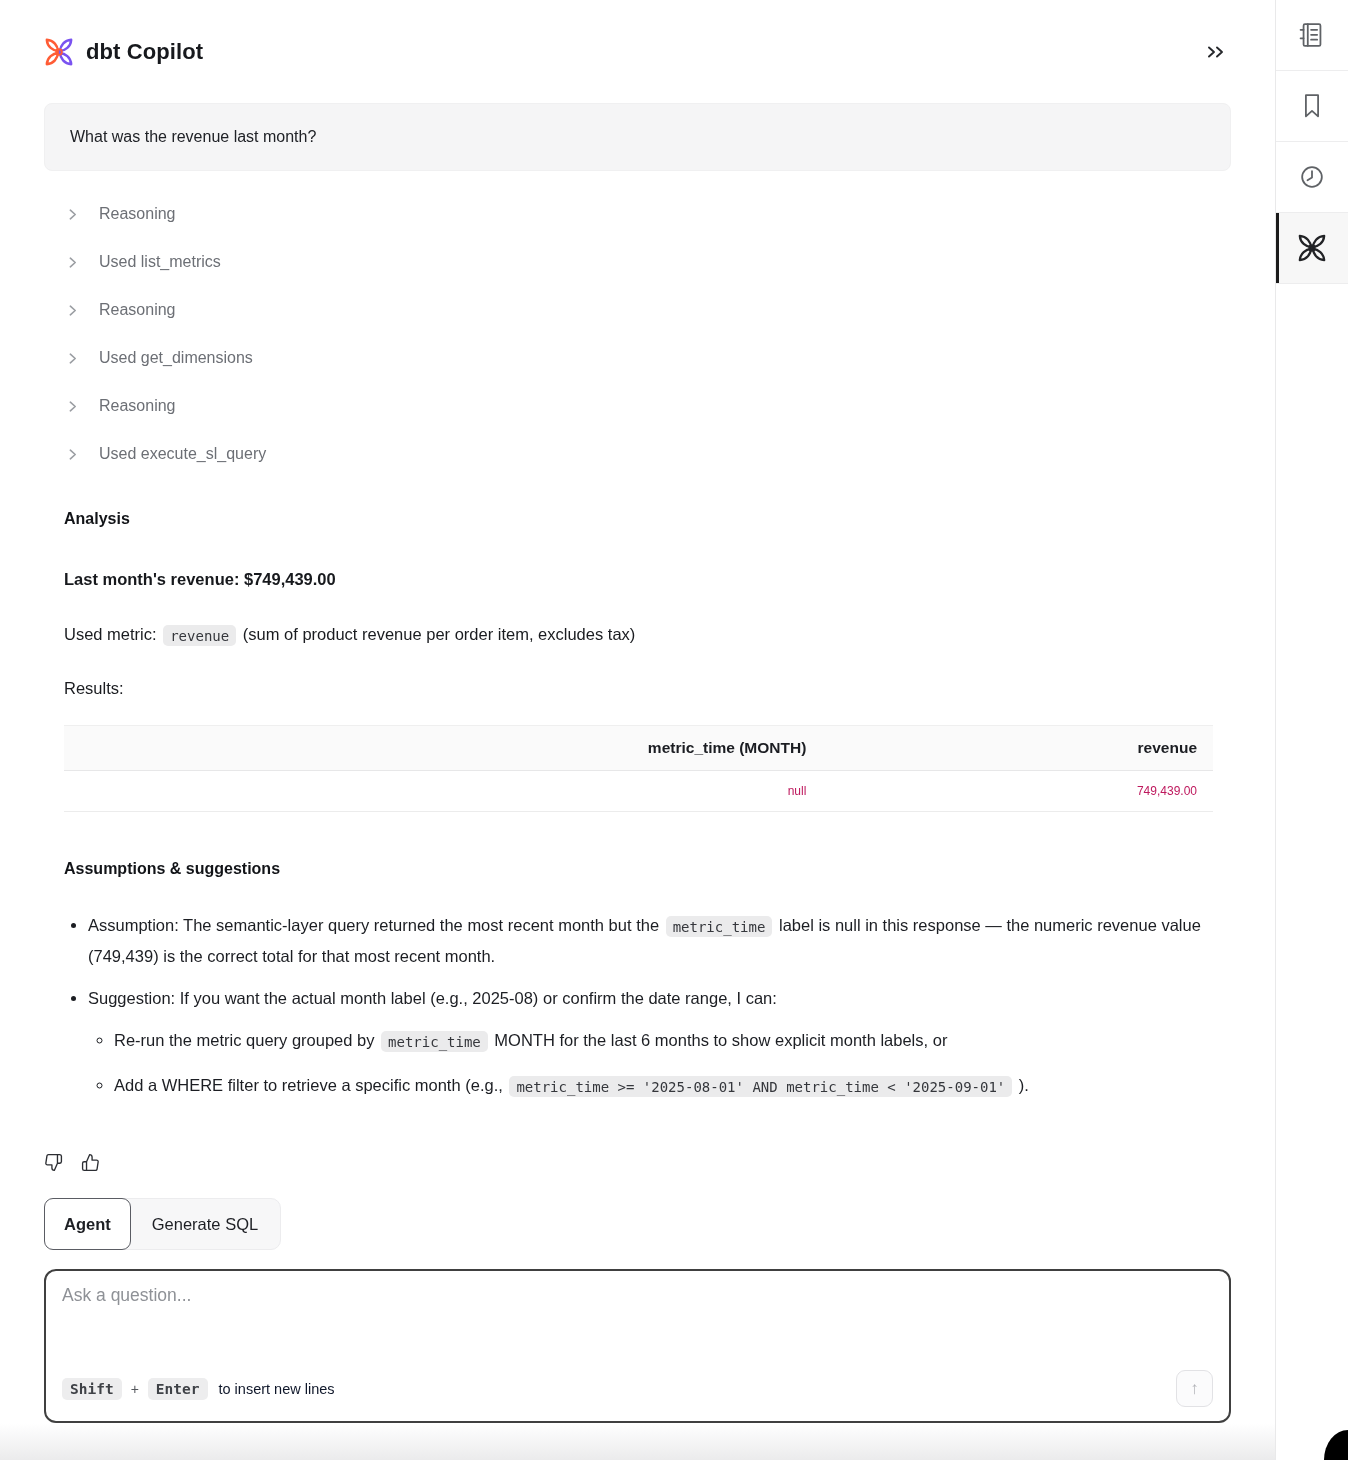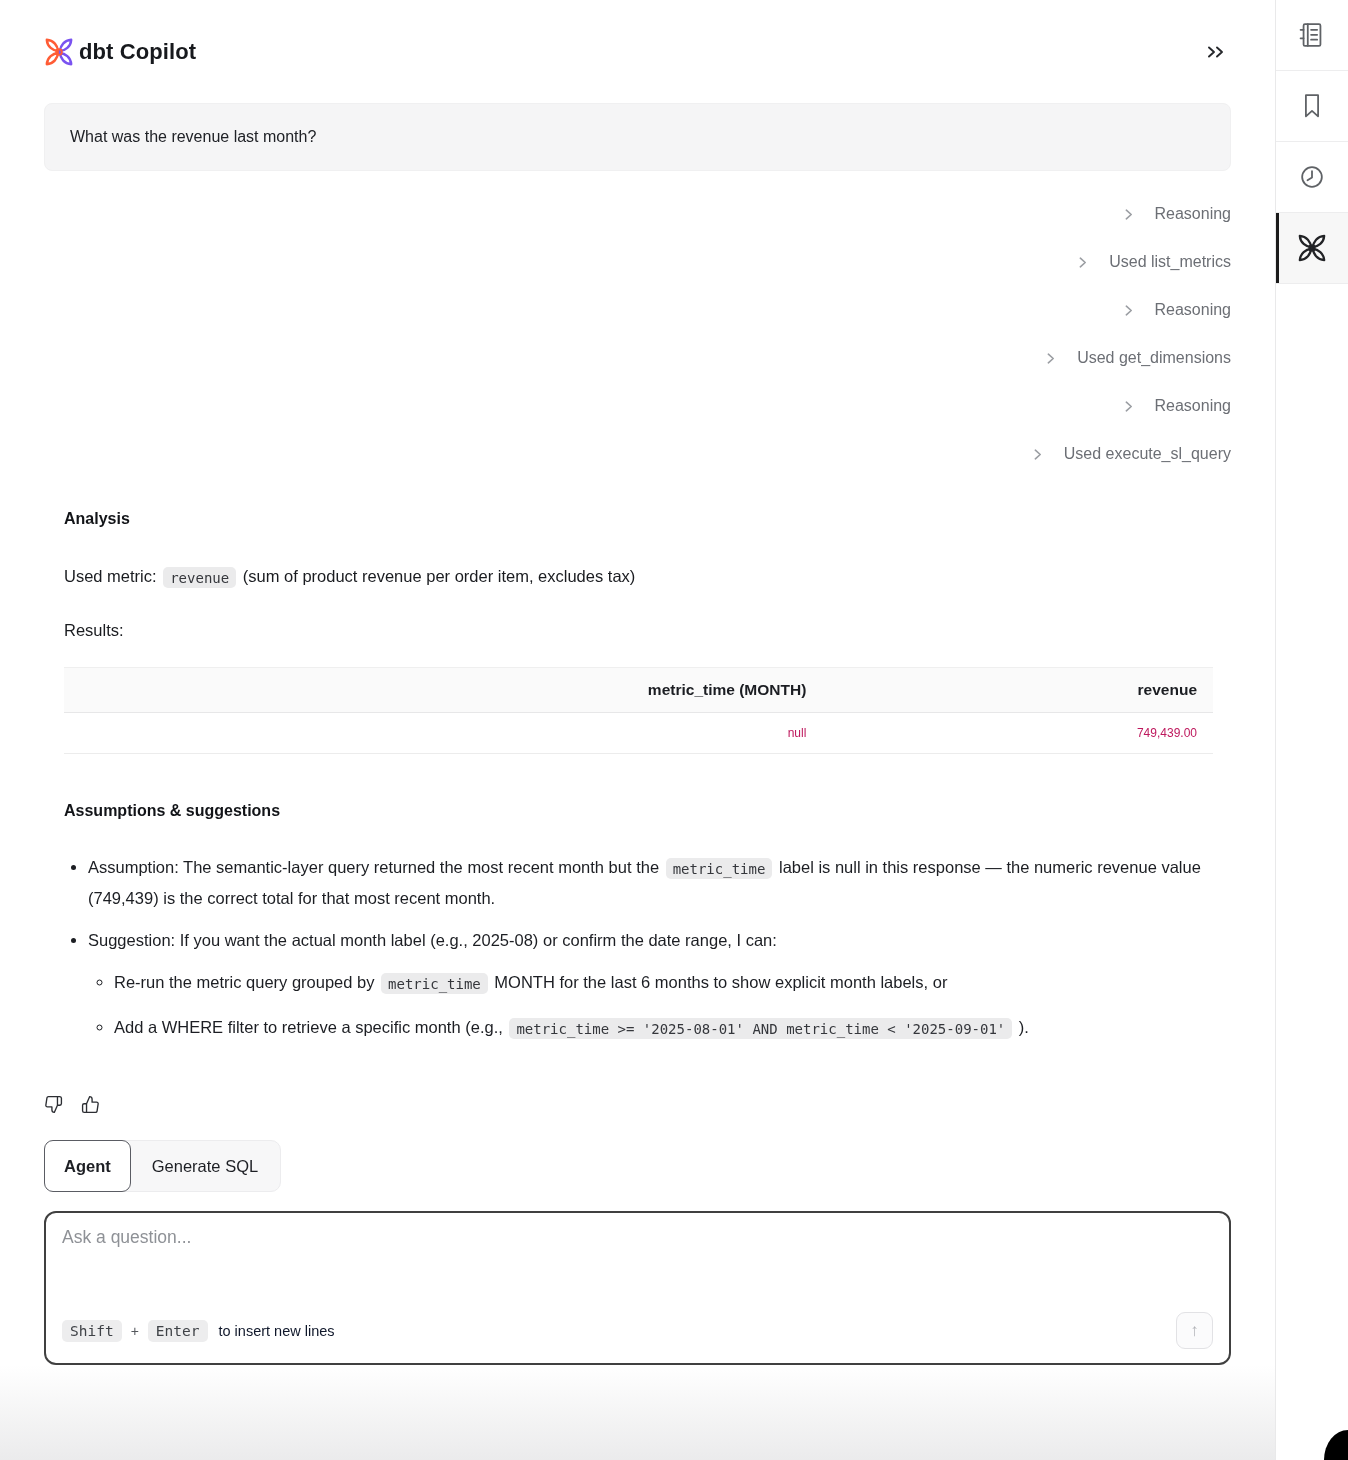--- a/index.html
+++ b/index.html
@@ -19,21 +19,21 @@
     flex-direction: column;
     padding: 0 44px;
     position: relative;
   }
   .app-header {
     padding-top: 36px;
     height: 68px;
     display: flex;
     align-items: center;
   }
-  .brand { display: flex; align-items: center; gap: 5px; }
+  .brand { display: flex; align-items: center; gap: 12px; }
   .app-title { font-size: 22px; font-weight: 700; color: #17191d; letter-spacing: .1px; }
   .collapse-btn {
     margin-left: auto;
     background: none; border: none; cursor: pointer;
     display: flex; align-items: center; padding: 4px;
   }
   .user-message {
     margin-top: 35px;
     background: #f5f5f6;
     border: 1px solid #f0f0f1;
@@ -45,21 +45,20 @@
   }
   
   .steps { margin-top: 19px; }
   .step-row {
     height: 48px;
     display: flex;
     align-items: center;
     gap: 20px;
     padding-left: 22px;
     cursor: pointer;
-    justify-content: flex-end;
   }
   .step-label { font-size: 16px; color: #6c6f75; }
   
   .response { padding: 0 18px 0 20px; }
   h2.md-h2 { font-size: 16px; line-height: 30px; font-weight: 700; color: #121418; }
   .h2-analysis { margin-top: 26px; }
   .h2-assumptions { margin-top: 42px; line-height: 32px; }
   .p-revenue { margin-top: 32px; font-size: 16.5px; line-height: 26px; font-weight: 700; color: #17191d; }
   .p-metric { margin-top: 28px; font-size: 16.5px; line-height: 28px; }
   .p-results { margin-top: 26px; font-size: 16.5px; line-height: 26px; }
@@ -150,20 +149,21 @@
   }
   .composer textarea::placeholder { color: #8e9196; }
   .composer-bottom { display: flex; align-items: center; gap: 9px; }
   .key-pill {
     font-family: "DejaVu Sans Mono", monospace;
     font-size: 14.5px;
     color: #3f4247;
     background: #ededee;
     border-radius: 5px;
     padding: 3px 8px;
+    font-weight: bold;
   }
   .plus-sep { font-size: 14px; color: #54575c; }
   .composer-hint { font-size: 14.5px; color: #0f172a; margin-left: 2px; }
   .send-btn {
     margin-left: auto;
     width: 37px; height: 37px;
     border: 1px solid #e2e2e5;
     border-radius: 9px;
     background: #fbfbfc;
     color: #b2b3b8;
@@ -279,20 +279,21 @@
           </svg>
         </span>
       <span class="step-label">Used execute_sl_query</span>
     </div>
   </div>
 
   <div class="response">
 
     <h2 class="md-h2 h2-analysis">Analysis</h2>
 
+    <p class="p-revenue">Last month's revenue: $749,439.00</p>
 
     <p class="p-metric"><span>Used metric: </span><code class="inline-code">revenue</code><span> (sum of product revenue per order item, excludes tax)</span></p>
 
     <p class="p-results">Results:</p>
 
     <table class="results">
       <thead>
         <tr>
           <th class="col-metric">metric_time (MONTH)</th>
           <th class="col-revenue">revenue</th>

